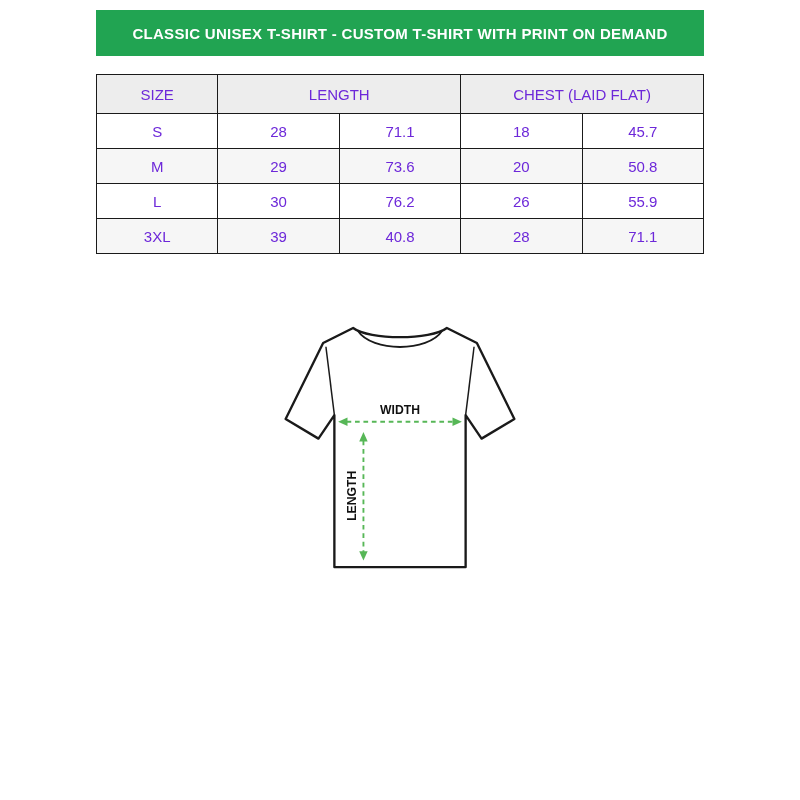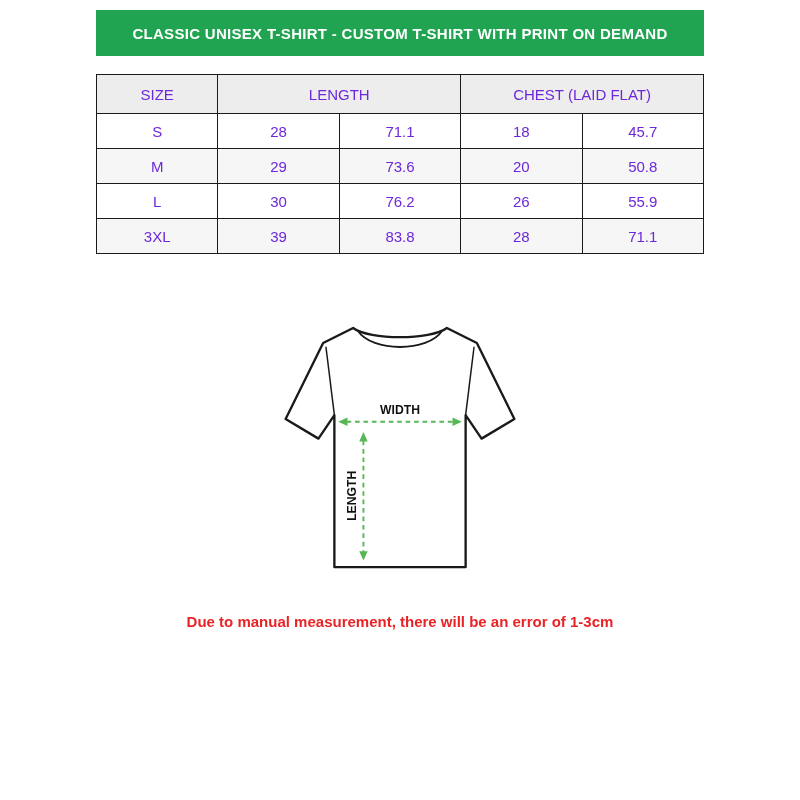--- a/index.html
+++ b/index.html
@@ -110,21 +110,21 @@
       <tr>
         <td>L</td>
         <td>30</td>
         <td>76.2</td>
         <td>26</td>
         <td>55.9</td>
       </tr>
       <tr>
         <td>3XL</td>
         <td>39</td>
-        <td>83.8</td>
+        <td>40.8</td>
         <td>28</td>
         <td>71.1</td>
       </tr>
     </tbody>
   </table>
 
   <div class="diagram">
     <svg width="300" height="293" viewBox="0 0 320 312">
 
       <path d="M 110 36 L 78 52 L 38 133 L 73 154 L 90 129 L 90 291 L 230 291 L 230 129 L 247 154 L 282 133 L 242 52 L 210 36 C 193 49 127 49 110 36 Z" fill="#ffffff" stroke="#1a1a1a" stroke-width="2.5" stroke-linejoin="round"></path>
@@ -139,15 +139,14 @@
       <polygon points="226,136 216,131.5 216,140.5" fill="#57b757"></polygon>
       <text x="160" y="128" text-anchor="middle" font-family="Liberation Sans, sans-serif" font-size="13" font-weight="bold" fill="#111111">WIDTH</text>
 
       <line x1="121" y1="156" x2="121" y2="275" stroke="#57b757" stroke-width="2" stroke-dasharray="5 4"></line>
       <polygon points="121,147 116.5,157 125.5,157" fill="#57b757"></polygon>
       <polygon points="121,284 116.5,274 125.5,274" fill="#57b757"></polygon>
       <text x="109" y="219" text-anchor="middle" transform="rotate(-90 109 215)" font-family="Liberation Sans, sans-serif" font-size="13" font-weight="bold" fill="#111111">LENGTH</text>
     </svg>
   </div>
 
-  <p class="footer-note">Due to manual measurement, there will be an error of 1-3cm</p>
 
 </div>
 
 </body></html>

